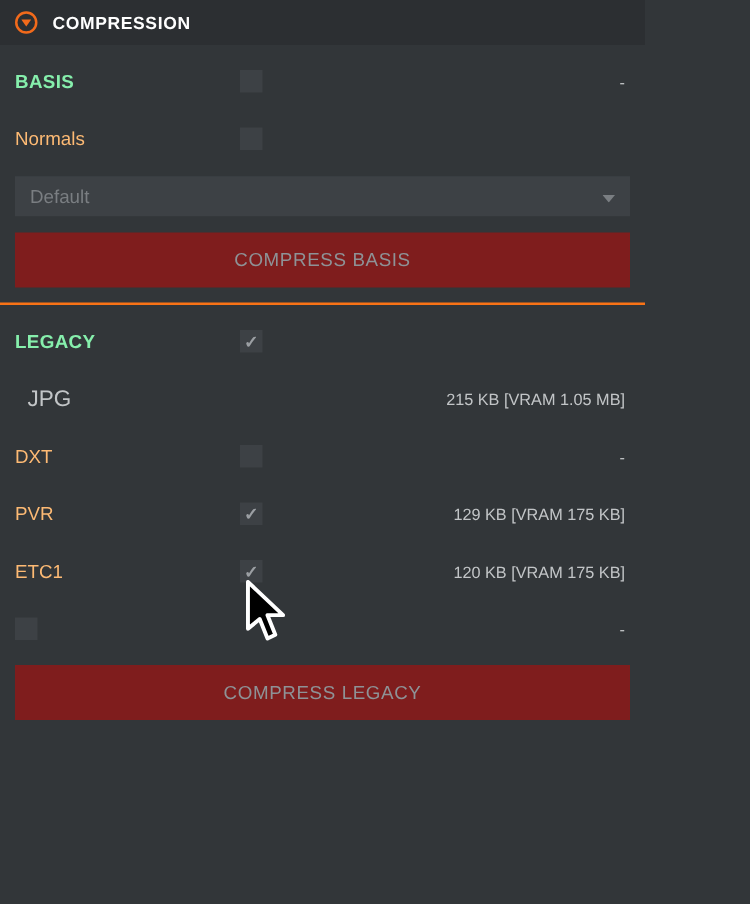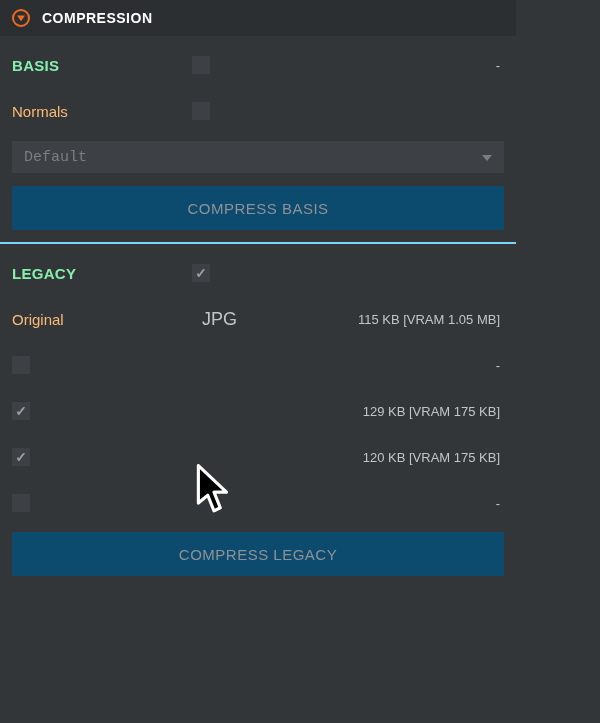--- a/index.html
+++ b/index.html
@@ -38,21 +38,21 @@
     font-weight: 700;
     letter-spacing: 0.5px;
     font-size: 14px;
   }
 
   .section {
     padding: 6px 12px 12px 12px;
     position: relative;
   }
   .section + .section {
-    border-top: 2px solid #7dd3fc;
+    border-top: 2px solid #f97316;
   }
 
   .row {
     display: flex;
     align-items: center;
     min-height: 46px;
     gap: 10px;
   }
   .row .label {
     flex: 0 0 170px;
@@ -100,33 +100,33 @@
   }
 
   .select {
     flex: 1;
     display: flex;
     align-items: center;
     justify-content: space-between;
     background: #3d4145;
     height: 32px;
     padding: 0 12px;
-    font-family: Liberation Mono, monospace;
+    font-family: Liberation Sans, sans-serif;
     color: #7a7e82;
     font-size: 15px;
     cursor: pointer;
   }
   .select .chev {
     color: #7a7e82;
   }
 
   .action-button {
     width: 100%;
     height: 44px;
-    background: #0c4a6e;
+    background: #7f1d1d;
     color: #8e9296;
     display: flex;
     align-items: center;
     justify-content: center;
     font-size: 15px;
     letter-spacing: 0.5px;
     cursor: pointer;
     margin-top: 6px;
     text-align: right;
   }
@@ -190,44 +190,46 @@
       <div class="label bold">LEGACY</div>
       <div class="control">
         <div class="checkbox checked"></div>
       </div>
       <div class="mid"></div>
       <div class="right"></div>
     </div>
 
 
     <div class="row">
-      <div class="label">Original</div>
       <div class="control"></div>
       <div class="mid" style="margin-left:-28px;">JPG</div>
-      <div class="right">115 KB [VRAM 1.05 MB]</div>
-    </div>
-
-    <div class="row">
+      <div class="right">215 KB [VRAM 1.05 MB]</div>
+    </div>
+
+    <div class="row">
+      <div class="label">DXT</div>
       <div class="control">
         <div class="checkbox"></div>
       </div>
       <div class="mid"></div>
       <div class="right">-</div>
     </div>
 
     <div class="row">
+      <div class="label">PVR</div>
       <div class="control">
         <div class="checkbox checked"></div>
       </div>
       <div class="mid"></div>
       <div class="right">129 KB [VRAM 175 KB]</div>
     </div>
 
 
     <div class="row">
+      <div class="label">ETC1</div>
       <div class="control">
         <div class="checkbox checked"></div>
       </div>
       <div class="mid"></div>
       <div class="right">120 KB [VRAM 175 KB]</div>
     </div>
 
     <div class="row">
       <div class="control">
         <div class="checkbox"></div>

